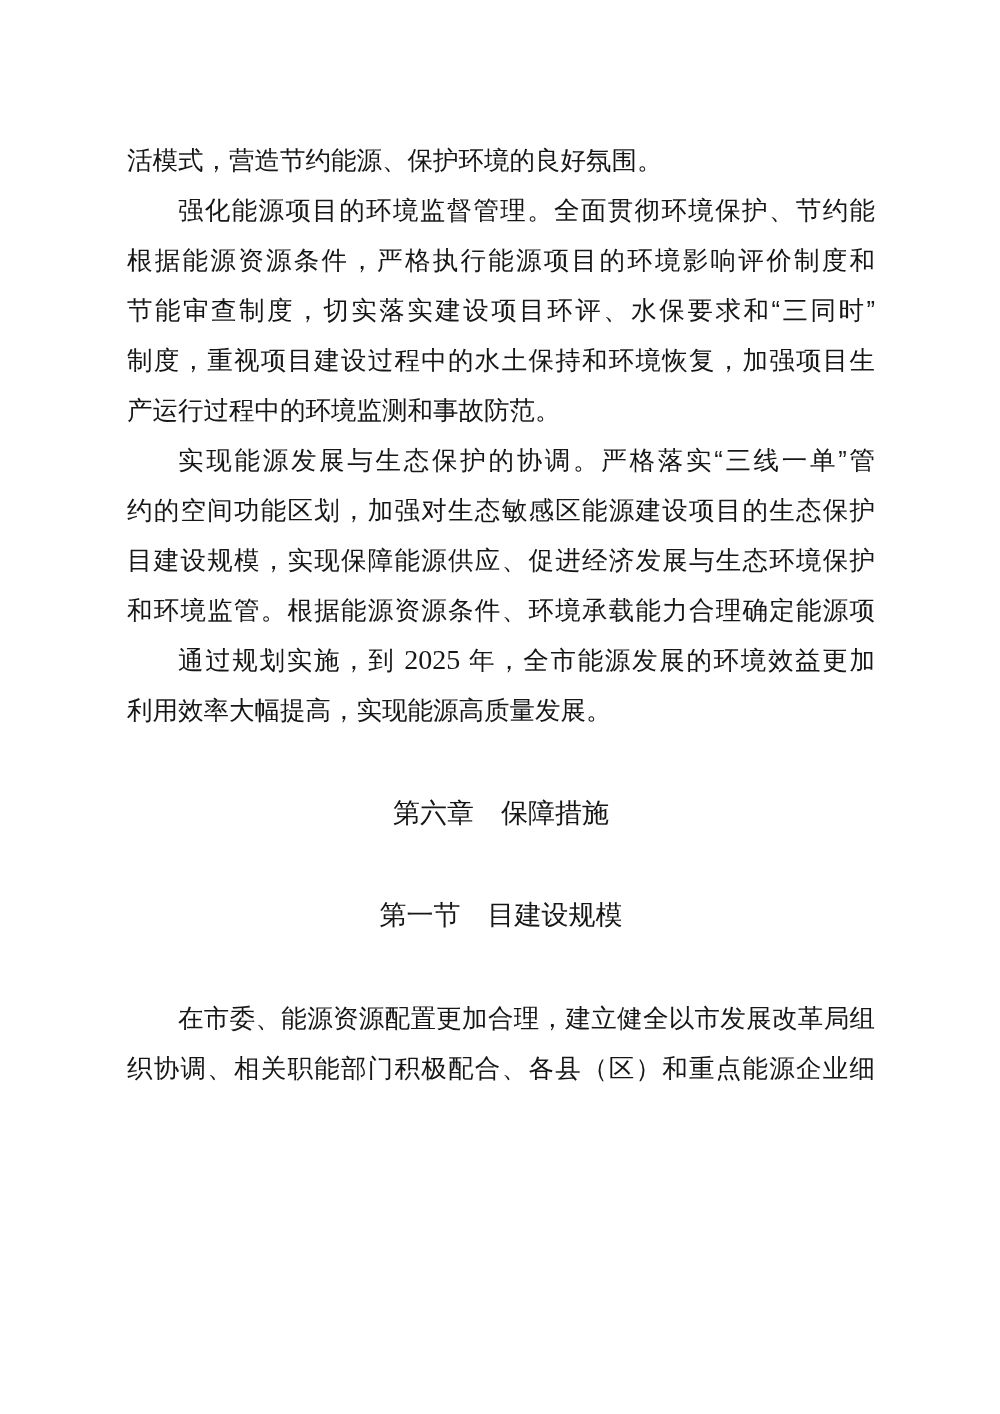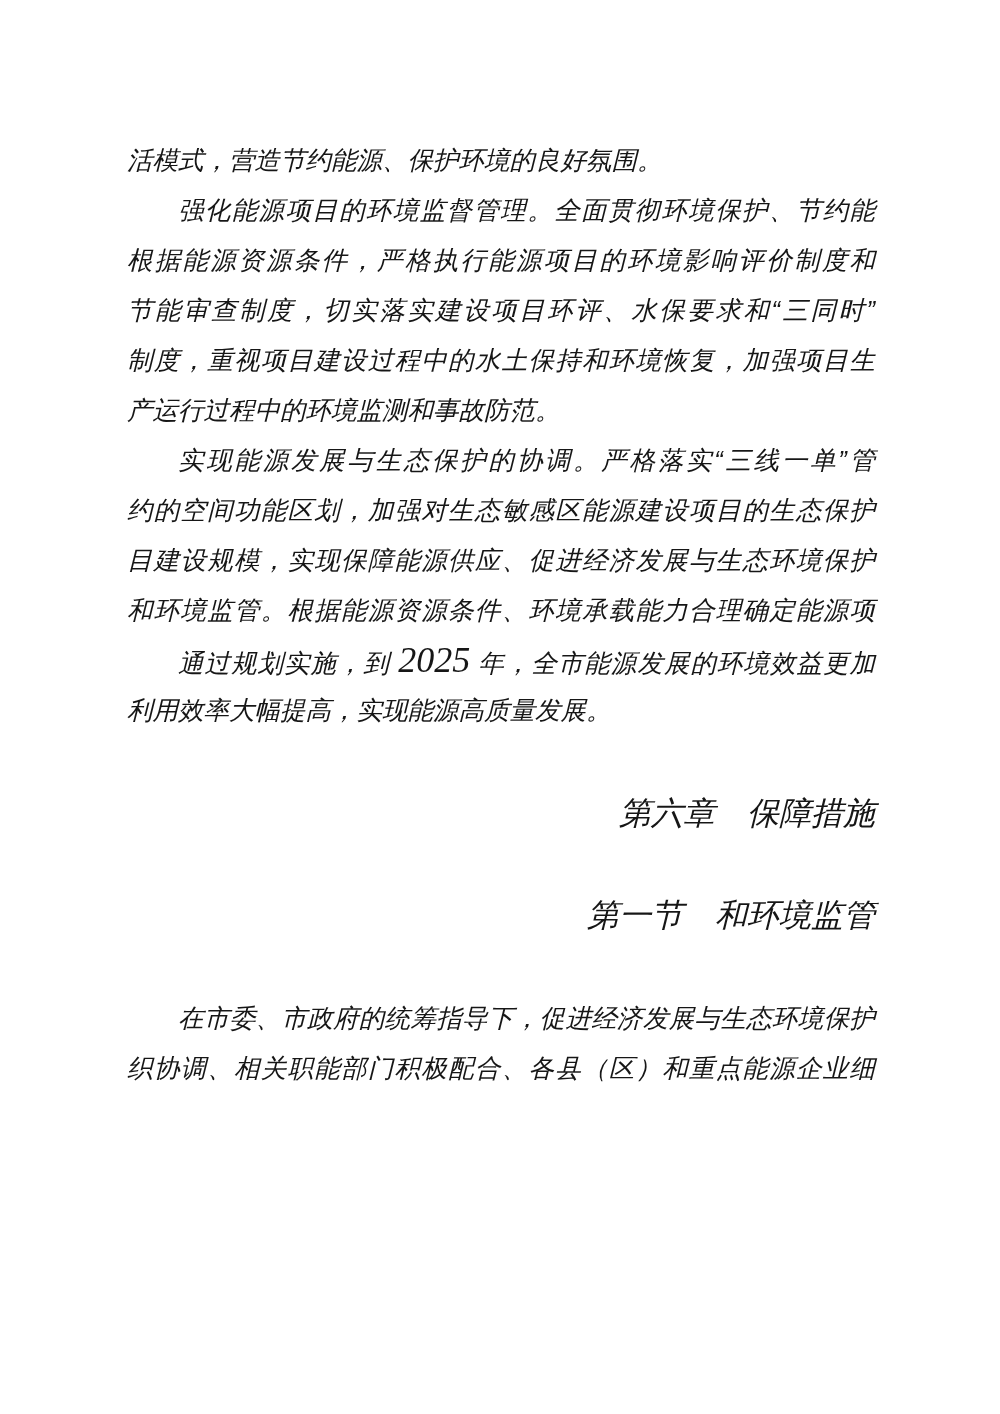--- a/index.html
+++ b/index.html
@@ -8,21 +8,20 @@
     background: #ffffff;
   }
   .page {
     position: relative;
     width: 1000px;
     height: 1298px;
     background: #ffffff;
     font-family: "Liberation Sans", sans-serif;
     color: #161616;
     overflow: hidden;
-    font-style: italic;
   }
   .content {
     position: absolute;
     left: 127px;
     top: 135px;
     width: 748px;
   }
   .paragraph { margin: 0; }
   .line {
     height: 50px;
@@ -32,27 +31,27 @@
     white-space: nowrap;
     color: #161616;
   }
   .line.fill {
     white-space: normal;
     text-align-last: justify;
   }
   .line.indent { padding-left: 51px; }
   .num {
     font-family: "Liberation Serif", serif;
-    font-size: 36px;
+    font-size: 28px;
   }
   .heading {
     height: 50px;
     line-height: 50px;
-    text-align: right;
-    font-size: 32px;
+    text-align: center;
+    font-size: 27px;
     color: #161616;
   }
   .chapter-heading { margin-top: 53px; }
   .section-heading { margin-top: 52px; }
   .heading + .paragraph { margin-top: 53px; }
   .footer {
     position: absolute;
     left: 137px;
     top: 1307px;
     height: 30px;
@@ -83,22 +82,22 @@
         <div class="line indent fill">实现能源发展与生态保护的协调。严格落实“三线一单”管</div>
         <div class="line fill">约的空间功能区划，加强对生态敏感区能源建设项目的生态保护</div>
         <div class="line fill">目建设规模，实现保障能源供应、促进经济发展与生态环境保护</div>
         <div class="line fill">和环境监管。根据能源资源条件、环境承载能力合理确定能源项</div>
       </div>
       <div class="paragraph">
         <div class="line indent fill">通过规划实施，到 <span class="num">2025</span> 年，全市能源发展的环境效益更加</div>
         <div class="line">利用效率大幅提高，实现能源高质量发展。</div>
       </div>
       <div class="heading chapter-heading">第六章　保障措施</div>
-      <div class="heading section-heading">第一节　和环境监管</div>
+      <div class="heading section-heading">第一节　目建设规模</div>
       <div class="paragraph">
-        <div class="line indent fill">在市委、市政府的统筹指导下，促进经济发展与生态环境保护</div>
+        <div class="line indent fill">在市委、能源资源配置更加合理，建立健全以市发展改革局组</div>
         <div class="line fill">织协调、相关职能部门积极配合、各县（区）和重点能源企业细</div>
       </div>
     </div>
   <div class="footer">
     <span>—</span><span class="page-num">44</span><span>—</span>
   </div>
 </div>
 
 </body></html>

